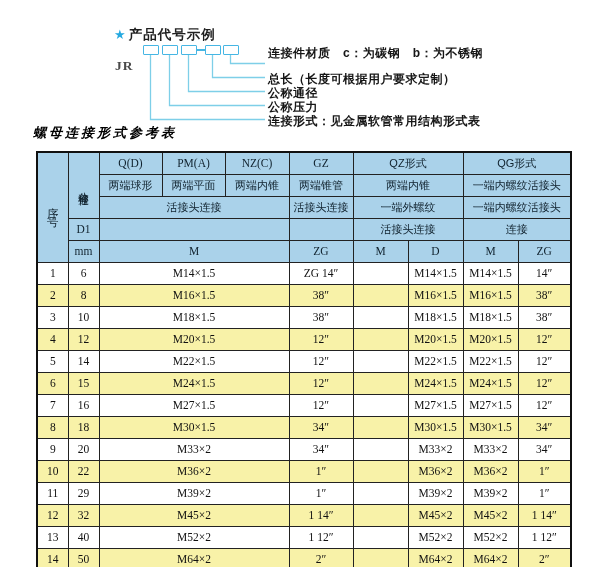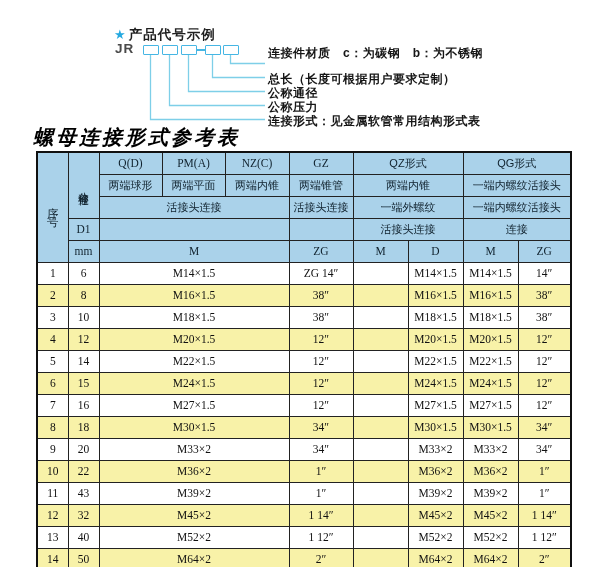--- a/index.html
+++ b/index.html
@@ -7,31 +7,31 @@
     width:600px;height:567px;background:#ffffff;
     font-family:"Liberation Sans","DejaVu Sans",sans-serif;
     color:#1f1f1f; position:relative; overflow:hidden;
   }
   .page{position:absolute;inset:0;background:#fff;}
 
   
   .diagram{position:absolute;left:0;top:0;width:524px;height:150px;}
   .diagram-title{position:absolute;left:114px;top:26px;font-size:13.5px;font-weight:bold;letter-spacing:1px;}
   .star{color:#25a9e0;margin-right:2px;font-size:13px;}
-  .jr-prefix{position:absolute;left:115px;top:41px;font-size:13.5px;font-weight:bold;color:#4a4a4a;letter-spacing:1px;}
+  .jr-prefix{position:absolute;left:115px;top:58px;font-size:13.5px;font-weight:bold;color:#4a4a4a;letter-spacing:1px;font-family:Liberation Serif, serif;}
   .code-box{position:absolute;top:45px;width:14px;height:8px;background:#fff;border:1.6px solid #46b6e4;border-radius:1px;}
   .code-dash{position:absolute;top:48.5px;width:8px;height:0;border-top:2px solid #46b6e4;}
   .diagram-svg{position:absolute;left:0;top:0;width:600px;height:150px;}
   .diagram-label{position:absolute;left:268px;height:14px;font-size:12px;font-weight:bold;letter-spacing:0.5px;color:#161616;white-space:nowrap;}
 
   
   .table-title{
     position:absolute;left:33px;top:124px;
     font-family:Liberation Sans, sans-serif;
-    font-size:20px;font-weight:bold;font-style:italic;letter-spacing:3px;color:#000;text-align:center;
+    font-size:13px;font-weight:bold;font-style:italic;letter-spacing:3px;color:#000;text-align:center;
   }
 
   
   table.ref{
     position:absolute;left:36px;top:151px;width:534px;
     border-collapse:collapse;table-layout:fixed;
     border:2px solid #111;
     font-size:11px;
   }
   table.ref th,table.ref td{
@@ -239,21 +239,21 @@
       <td class="num">22</td>
       <td class="val" colspan="3">M36×2</td>
       <td class="val">1″</td>
       <td class="val"></td>
       <td class="val">M36×2</td>
       <td class="val">M36×2</td>
       <td class="val">1″</td>
     </tr>
         <tr>
       <td class="num">11</td>
-      <td class="num">43</td>
+      <td class="num">29</td>
       <td class="val" colspan="3">M39×2</td>
       <td class="val">1″</td>
       <td class="val"></td>
       <td class="val">M39×2</td>
       <td class="val">M39×2</td>
       <td class="val">1″</td>
     </tr>
         <tr class="alt">
       <td class="num">12</td>
       <td class="num">32</td>

